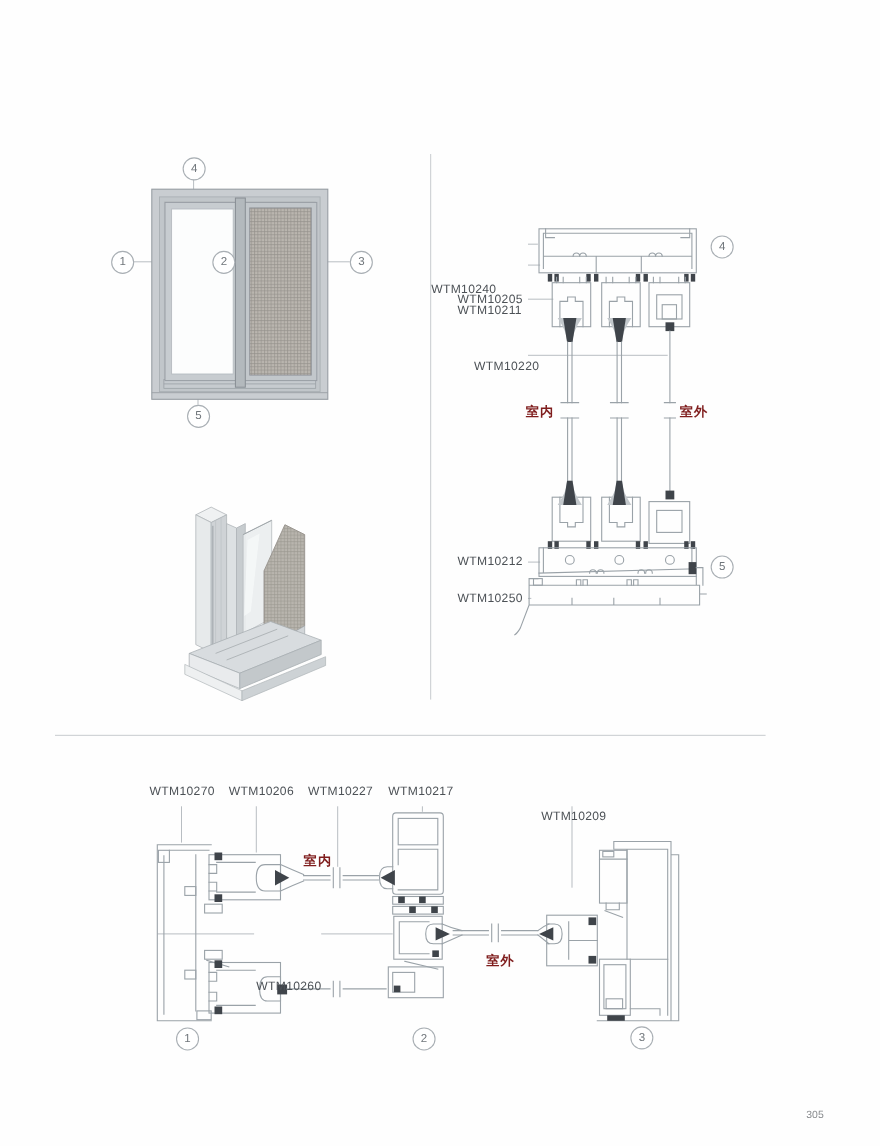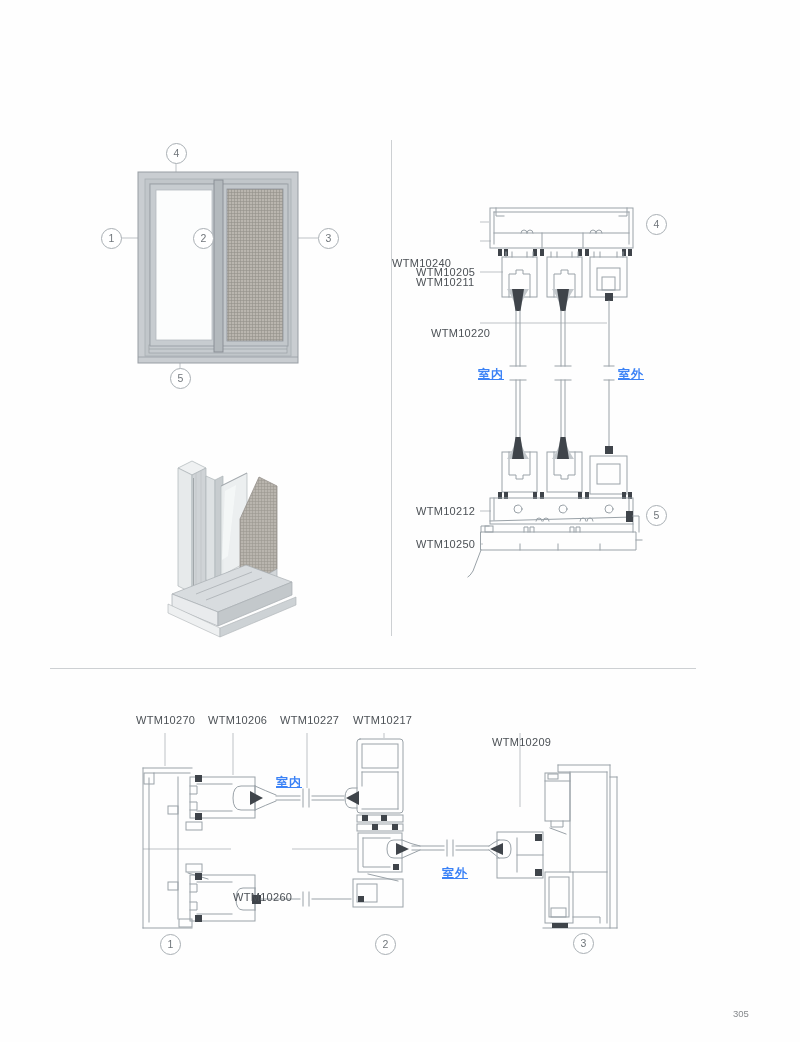--- a/index.html
+++ b/index.html
@@ -4,21 +4,21 @@
 <style>
   html,body{margin:0;padding:0;background:#ffffff;}
   .page{position:relative;width:800px;height:1042px;background:#fefefe;overflow:hidden;
         font-family:"Liberation Sans","DejaVu Sans",sans-serif;}
   svg{position:absolute;overflow:visible;}
   .ln{fill:none;stroke:#9aa2a8;stroke-width:1;stroke-linecap:square;stroke-linejoin:miter;}
   .thin{fill:none;stroke:#aeb4b9;stroke-width:0.8;}
   .dk{fill:#3f444a;stroke:none;}
   .gr{fill:#c3c8cc;stroke:none;}
   .part-label{position:absolute;font-size:11px;color:#4c5156;letter-spacing:0.3px;white-space:nowrap;}
-  .cn{position:absolute;font-size:12px;font-weight:600;color:#3b82f6;letter-spacing:1px;white-space:nowrap;text-decoration:underline;}
+  .cn{position:absolute;font-size:12px;font-weight:600;color:#7f1d1d;letter-spacing:1px;white-space:nowrap;}
   .callout{position:absolute;width:19px;height:19px;border:1px solid #a9afb4;border-radius:50%;
            background:#fff;color:#70767b;font-size:10.5px;line-height:19px;text-align:center;}
   .divider{position:absolute;background:#cdd0d3;}
   .page-num{position:absolute;font-size:9.5px;color:#86898c;}
 </style>
 </head>
 <body>
 
 <div class="page">
 

